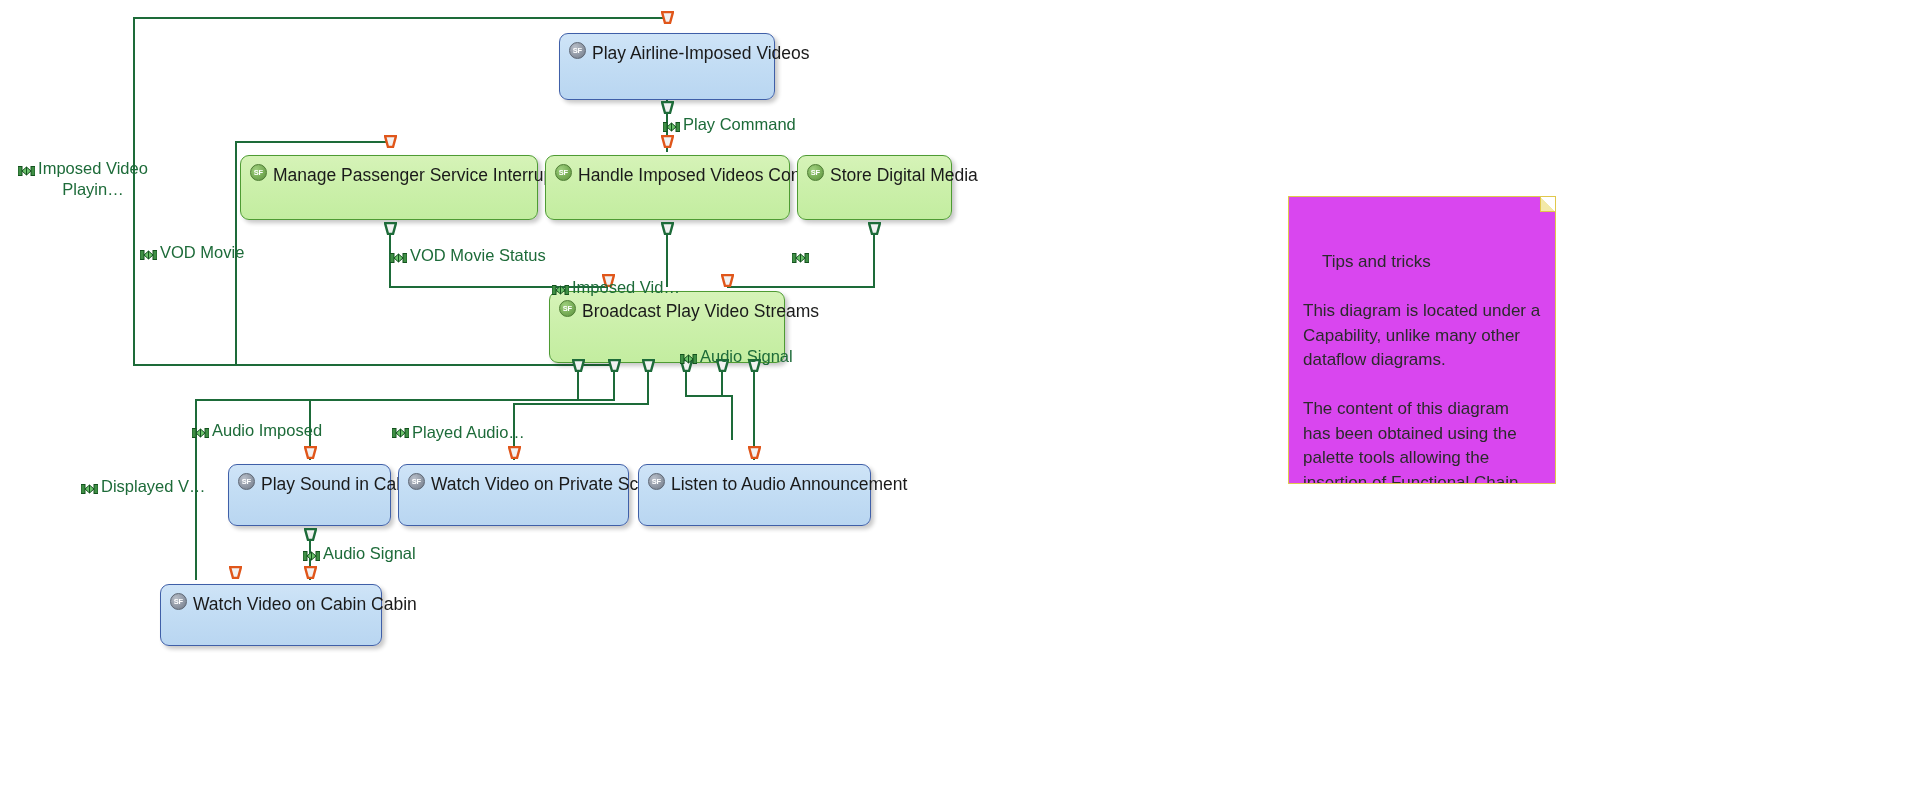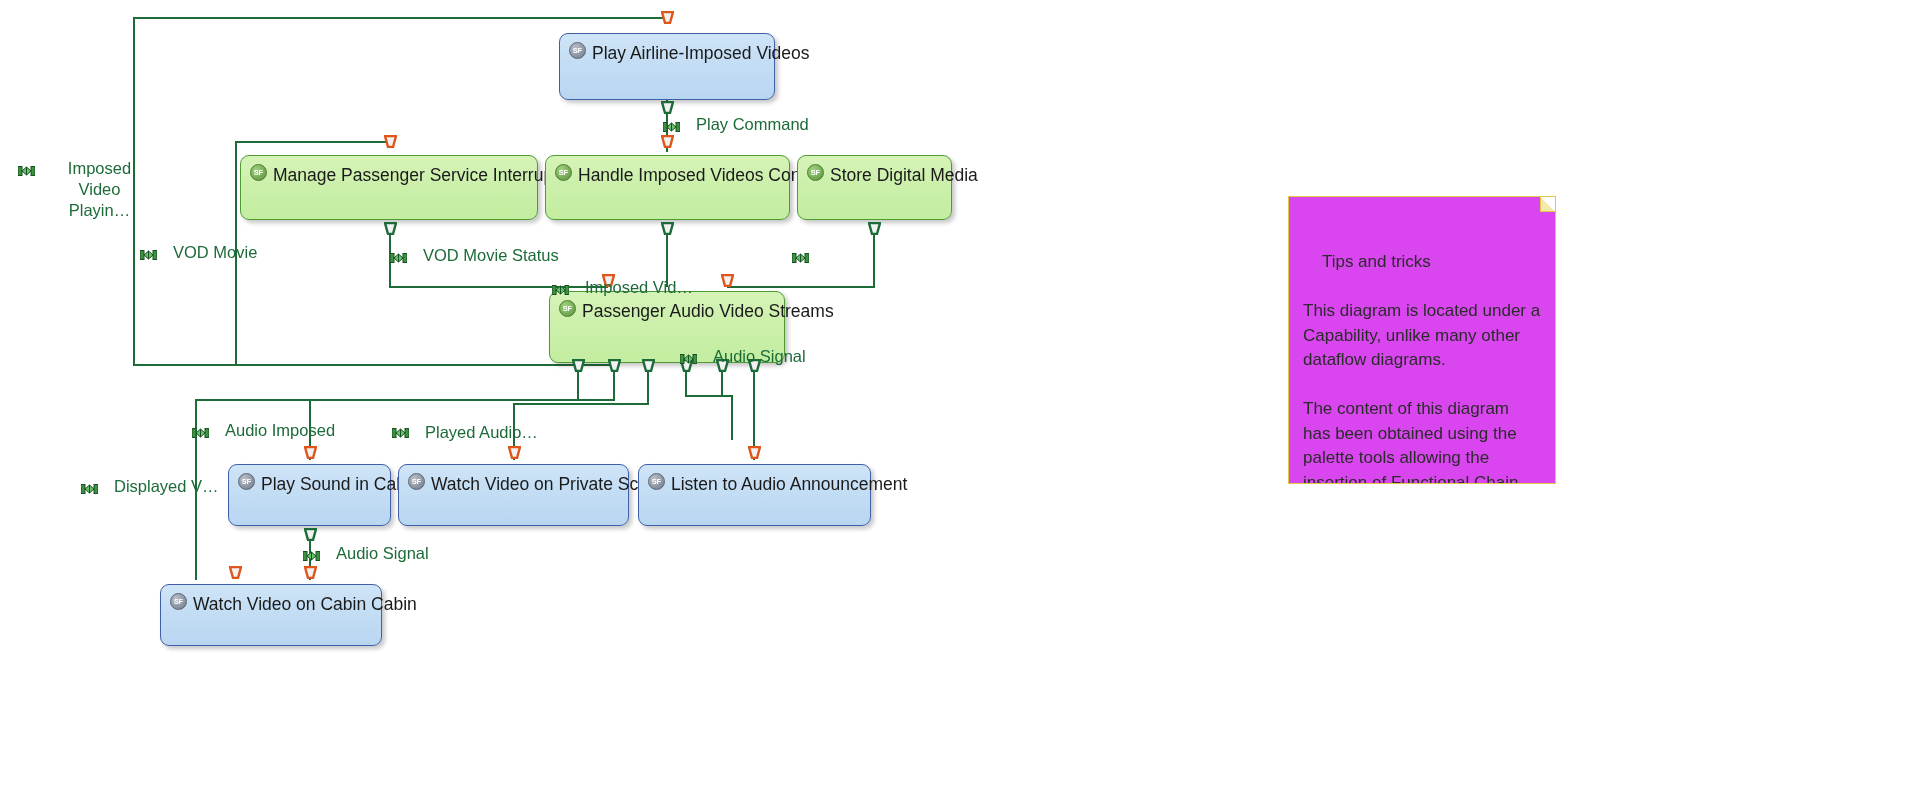--- a/index.html
+++ b/index.html
@@ -97,21 +97,21 @@
 
   
   .exlabel {
     position: absolute;
     color: #1d6b39;
     font-size: 16.5px;
     line-height: 20px;
     white-space: nowrap;
     display: flex;
     align-items: flex-start;
-    gap: 16px;
+    gap: 3px;
   }
   .exlabel.two-line {
     white-space: normal;
     text-align: center;
     line-height: 21px;
   }
   .exlabel .ex-icon {
     flex: 0 0 auto;
     margin-top: 3px;
   }
@@ -194,21 +194,21 @@
   <div class="fnode green" style="left:797px; top:155px; width:155px; height:65px;">
     <div class="ftitle">
       <span class="sf-badge green">SF</span>
       <span>Store Digital Media</span>
     </div>
   </div>
 
   <div class="fnode green" style="left:549px; top:291px; width:236px; height:72px;">
     <div class="ftitle">
       <span class="sf-badge green">SF</span>
-      <span>Passenger Audio Video Streams</span>
+      <span>Broadcast Play Video Streams</span>
     </div>
   </div>
 
   <div class="fnode blue" style="left:228px; top:464px; width:163px; height:62px;">
     <div class="ftitle">
       <span class="sf-badge blue">SF</span>
       <span>Play Sound in Cabin</span>
     </div>
   </div>
 

